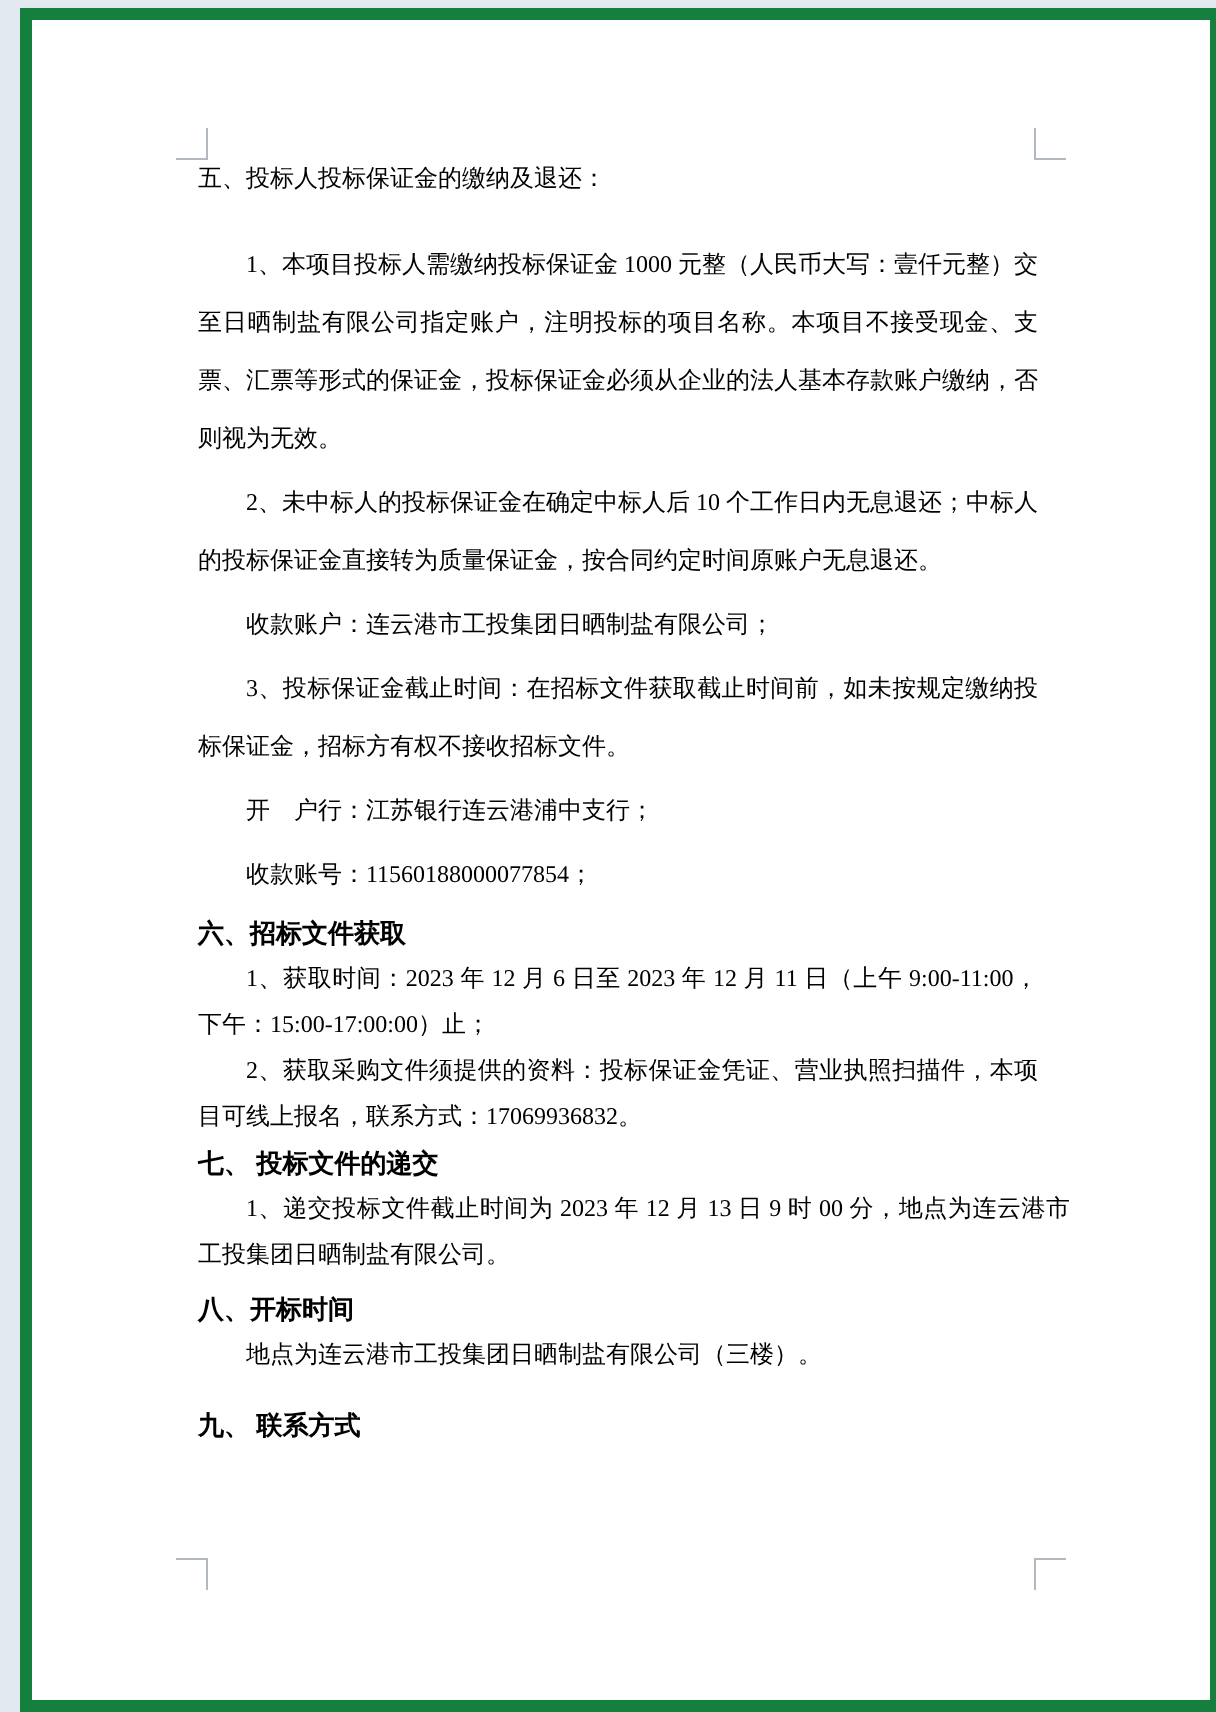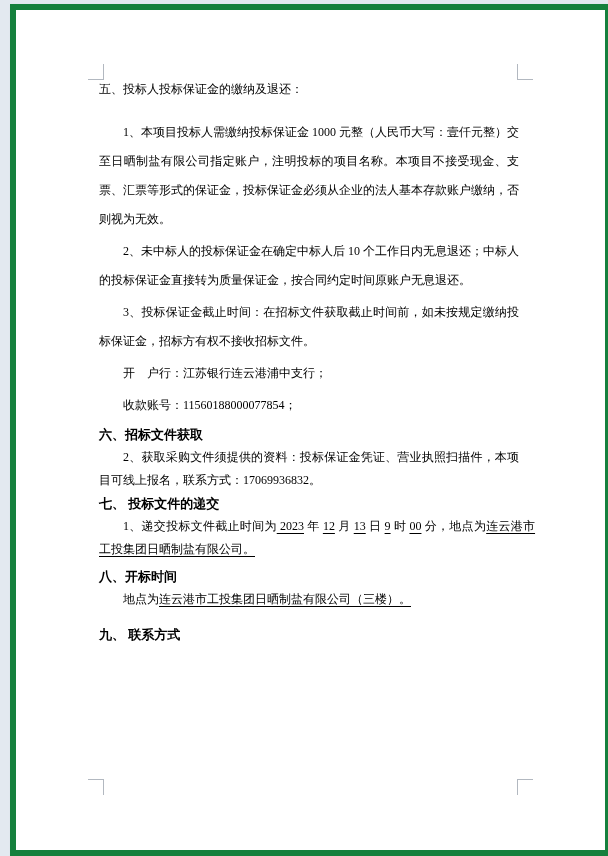--- a/index.html
+++ b/index.html
@@ -27,49 +27,51 @@
   .content p{margin:0;text-align:justify;}
   .s5{line-height:29px;margin:0 0 3px 0 !important;}
   .h5{margin:0 0 14px 0 !important;}
   .s69{line-height:23px;}
   .ind{text-indent:2em;}
   .bh{font-weight:bold;font-size:13px;}
   .h6{margin-top:2px !important;}
   .h8{margin-top:4px !important;}
   .h9{margin-top:12px !important;}
   .red{color:#000000;}
-  .u{text-decoration:underline;text-underline-offset:3px;}
+  .u{text-underline-offset:3px;}
   .stretch{margin-right:-16px !important;}
 </style>
 </head>
 <body>
 
 <div class="paper">
   <div class="crop tl"></div>
   <div class="crop tr"></div>
   <div class="crop bl"></div>
   <div class="crop br"></div>
 
   <div class="content">
 
     <p class="s5 h5">五、投标人投标保证金的缴纳及退还：</p>
 
     <p class="s5 ind"><span>1、本项目投标人需缴纳投标保证金 </span><span class="red">1000</span><span> 元整（人民币大写：壹仟元整）交至日晒制盐有限公司指定账户，注明投标的项目名称。本项目不接受现金、支票、汇票等形式的保证金，投标保证金必须从企业的法人基本存款账户缴纳，否则视为无效。</span></p>
 
     <p class="s5 ind">2、未中标人的投标保证金在确定中标人后 10 个工作日内无息退还；中标人的投标保证金直接转为质量保证金，按合同约定时间原账户无息退还。</p>
 
+    <p class="s5 ind">收款账户：连云港市工投集团日晒制盐有限公司；</p>
 
     <p class="s5 ind">3、投标保证金截止时间：在招标文件获取截止时间前，如未按规定缴纳投标保证金，招标方有权不接收招标文件。</p>
 
     <p class="s5 ind">开　户行：江苏银行连云港浦中支行；</p>
 
     <p class="s5 ind red">收款账号：11560188000077854；</p>
 
     <p class="s69 bh h6">六、招标文件获取</p>
 
+    <p class="s69 ind">1、获取时间：2023 年 12 月 6 日至 2023 年 12 月 11 日（上午 9:00-11:00，下午：15:00-17:00:00）止；</p>
 
     <p class="s69 ind">2、获取采购文件须提供的资料：投标保证金凭证、营业执照扫描件，本项目可线上报名，联系方式：17069936832。</p>
 
     <p class="s69 bh">七、 投标文件的递交</p>
 
     <p class="s69 ind stretch"><span>1、递交投标文件截止时间为</span><span class="red u">&nbsp;2023</span><span class="red"> 年 </span><span class="red u">12</span><span class="red"> 月 </span><span class="red u">13</span><span class="red"> 日 </span><span class="red u">9</span><span class="red"> 时 </span><span class="red u">00</span><span class="red"> 分</span><span>，地点为</span><span class="u">连云港市工投集团日晒制盐有限公司。</span></p>
 
 
     <p class="s69 bh h8">八、开标时间</p>
 

